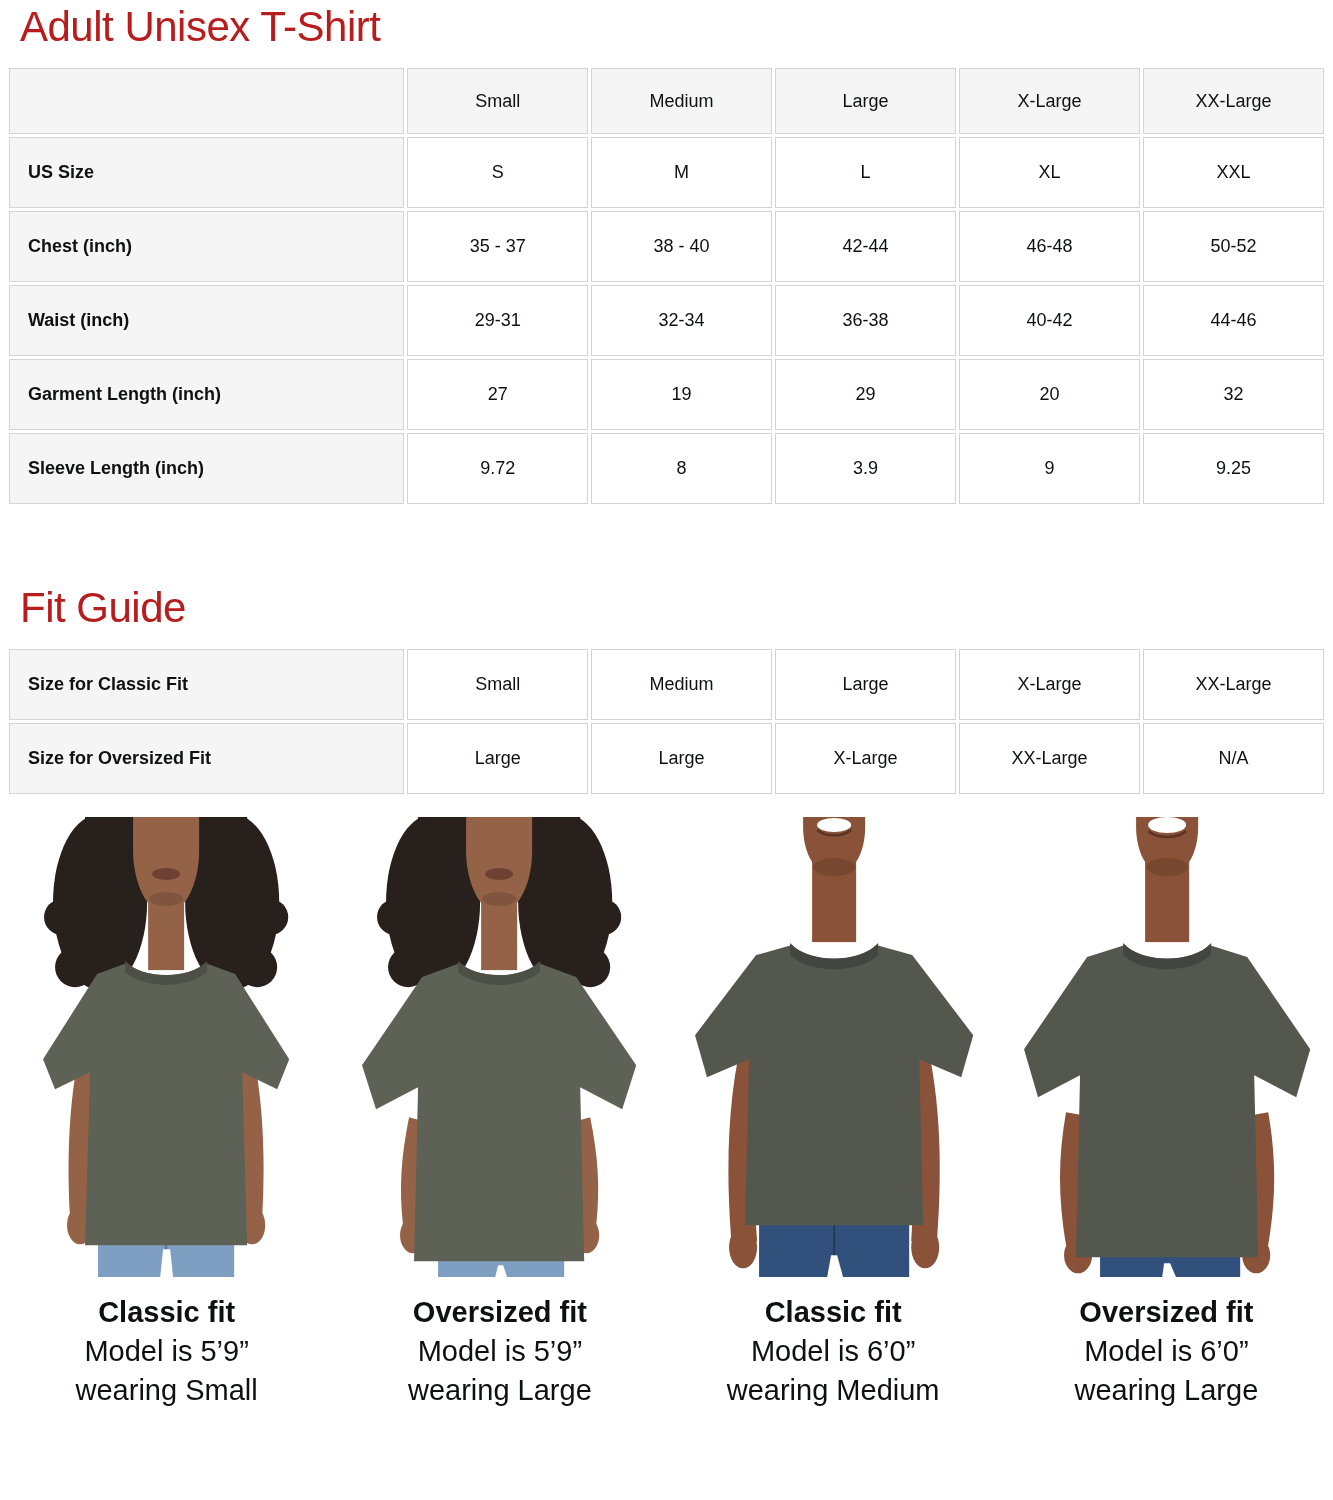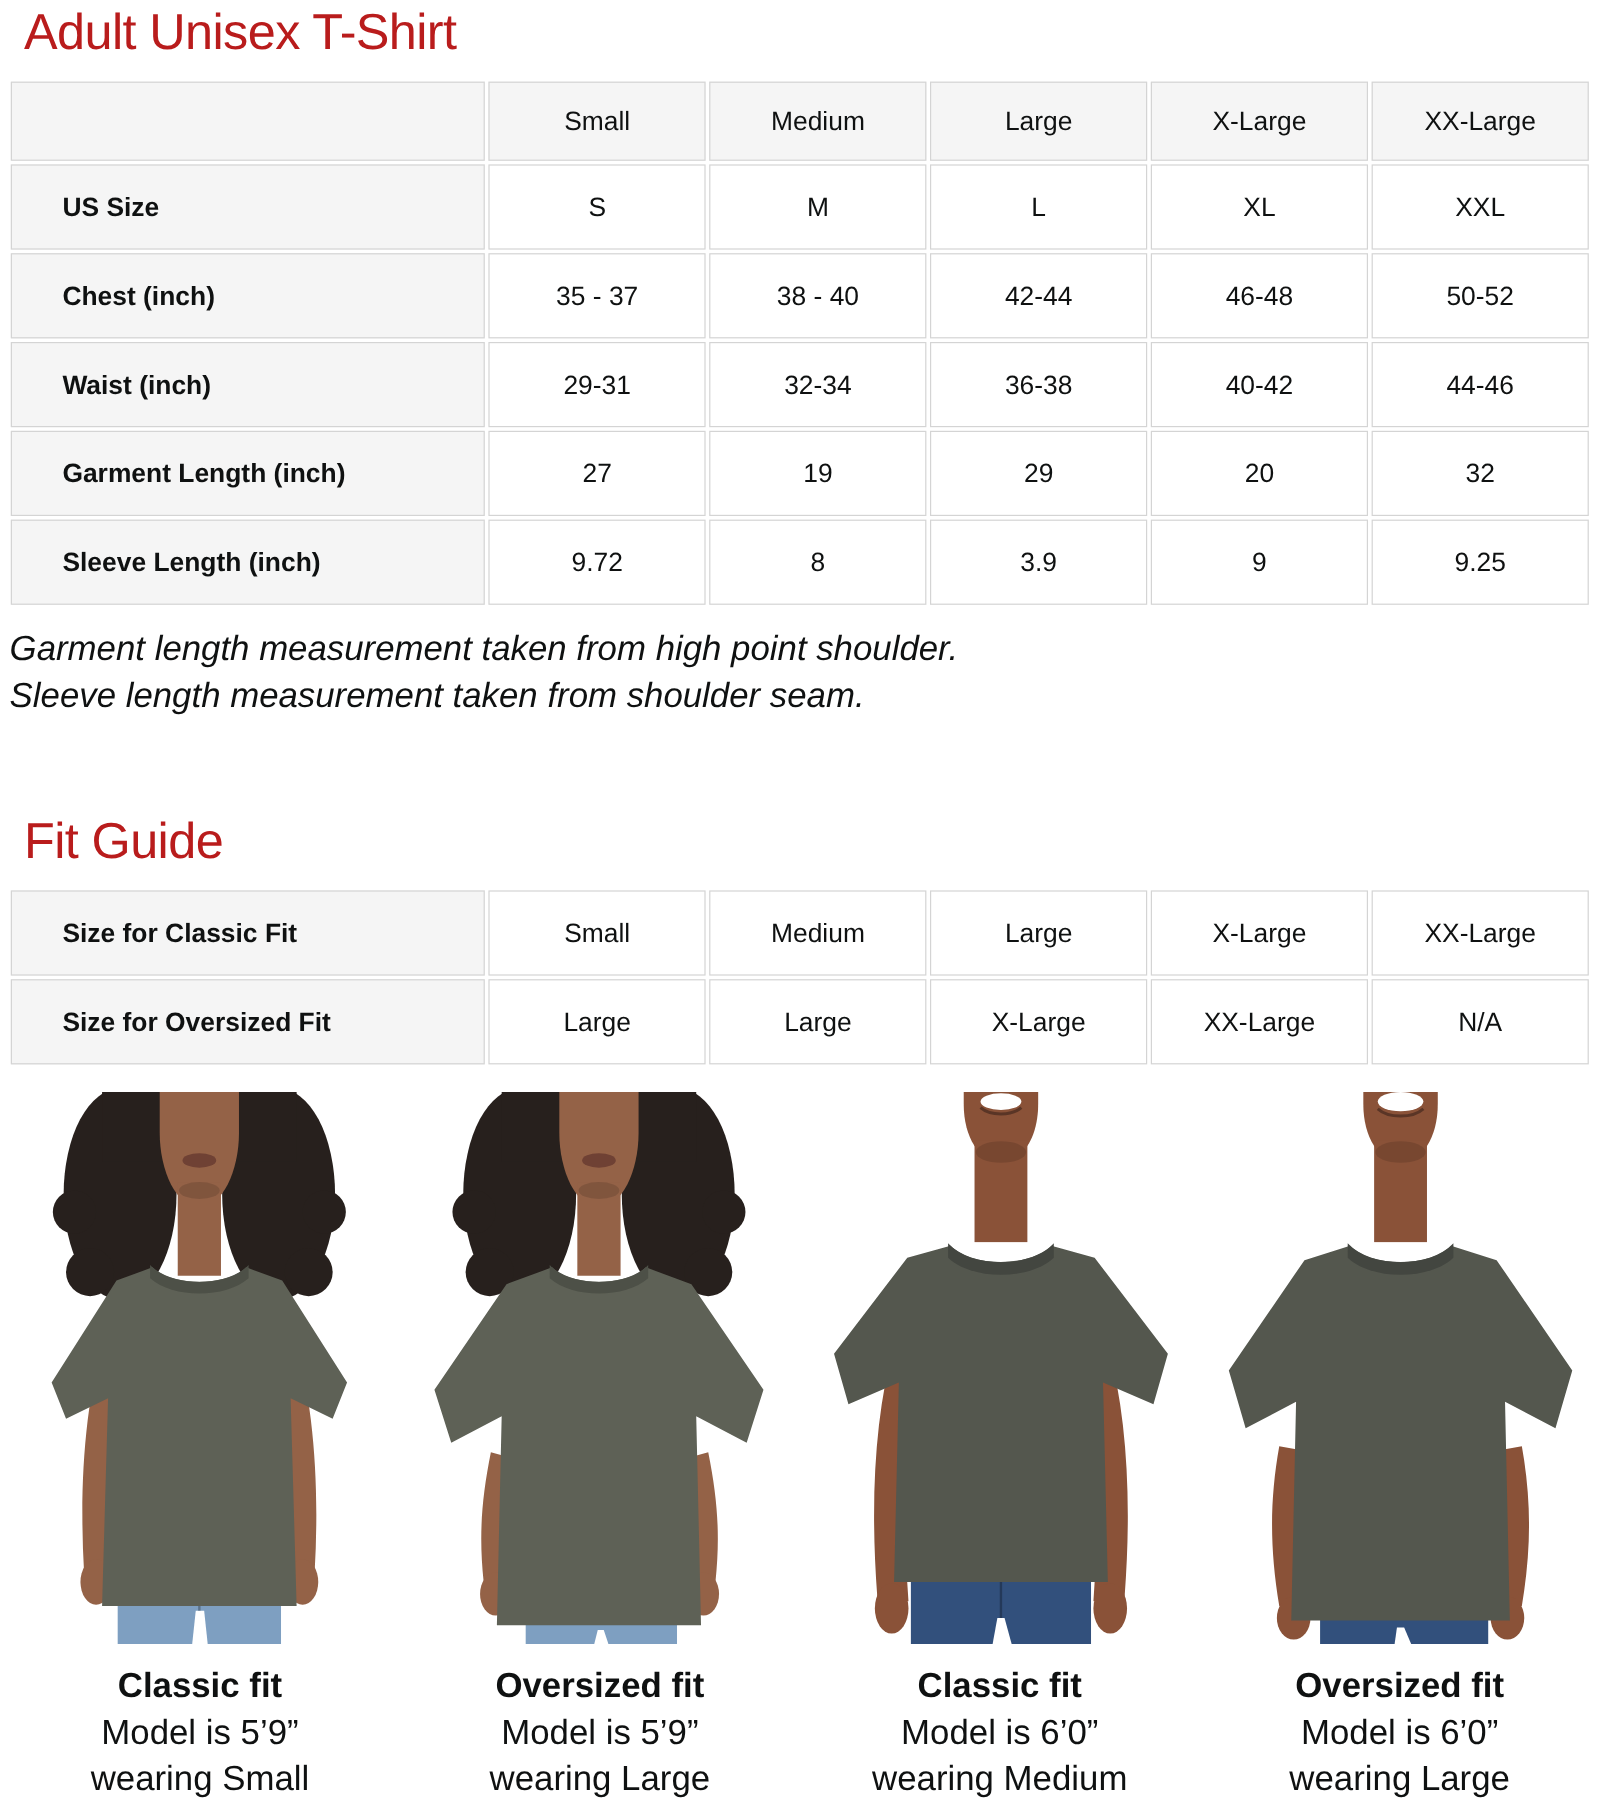--- a/index.html
+++ b/index.html
@@ -1,24 +1,24 @@
 <!DOCTYPE html>
 <html style="--text: #0f1111; --table_border: #d4d4d4; --table_head_bg: #f5f5f5; --shirt_women: #5e6156; --shirt_men: #54574e; --collar_women: #4d5047; --collar_men: #434640; --skin_women: #946247; --skin_men: #8a5238; --hair: #27201d; --jeans_light: #7e9fc1; --jeans_dark: #32507c; --lips: #6f4134;"><head>
 <meta charset="utf-8">
 <style>
   html,body{margin:0;padding:0;background:#fff;}
   body{width:1333px;font-family:"Liberation Sans", sans-serif;color:#0f1111;}
   .page{padding:2px 0 0 0;}
   .section-title{font-size:42px;font-weight:400;line-height:50px;margin:0 0 0 20px;letter-spacing:-0.5px;color:#b91c1c;}
   .tablewrap{margin:13px 6px 0 6px;}
   table{width:100%;border-collapse:separate;border-spacing:3px;table-layout:fixed;}
-  td{border:1px solid #d4d4d4;font-size:22px;vertical-align:middle;overflow:hidden;}
+  td{border:1px solid #d4d4d4;font-size:18px;vertical-align:middle;overflow:hidden;}
   col.labelcol{width:30.4%;}
   col.datacol{width:13.92%;}
-  td.rowlabel{background:#f5f5f5;text-align:left;padding-left:42px;font-weight:bold;}
+  td.rowlabel{background:#f5f5f5;text-align:left;padding-left:18px;font-weight:bold;}
   td.colhead{background:#f5f5f5;text-align:center;height:62px;}
   td.val{background:#ffffff;text-align:center;height:67px;}
   td.headblank{background:#f5f5f5;}
   .notes{margin:15px 6px 0 8px;font-style:italic;font-size:29px;line-height:39px;}
   .fitguide-title{margin-top:76px;}
   .models-row{display:flex;margin-top:20px;}
   .model-col{width:25%;}
   .model-photo{display:block;width:100%;height:auto;background:#fff;}
   figure{margin:0;}
   figcaption{text-align:center;margin-top:16px;font-size:29px;line-height:39px;}
@@ -102,24 +102,20 @@
           <td class="val">9.72</td>
           <td class="val">8</td>
           <td class="val">3.9</td>
           <td class="val">9</td>
           <td class="val">9.25</td>
         </tr>
       </tbody>
     </table>
   </div>
 
-  <div class="notes">
-    <div>Garment length measurement taken from high point shoulder.</div>
-    <div>Sleeve length measurement taken from shoulder seam.</div>
-  </div>
 
   <h1 class="section-title fitguide-title">Fit Guide</h1>
 
   <div class="tablewrap">
     <table>
       <colgroup>
           <col class="labelcol">
           <col class="datacol">
           <col class="datacol">
           <col class="datacol">

